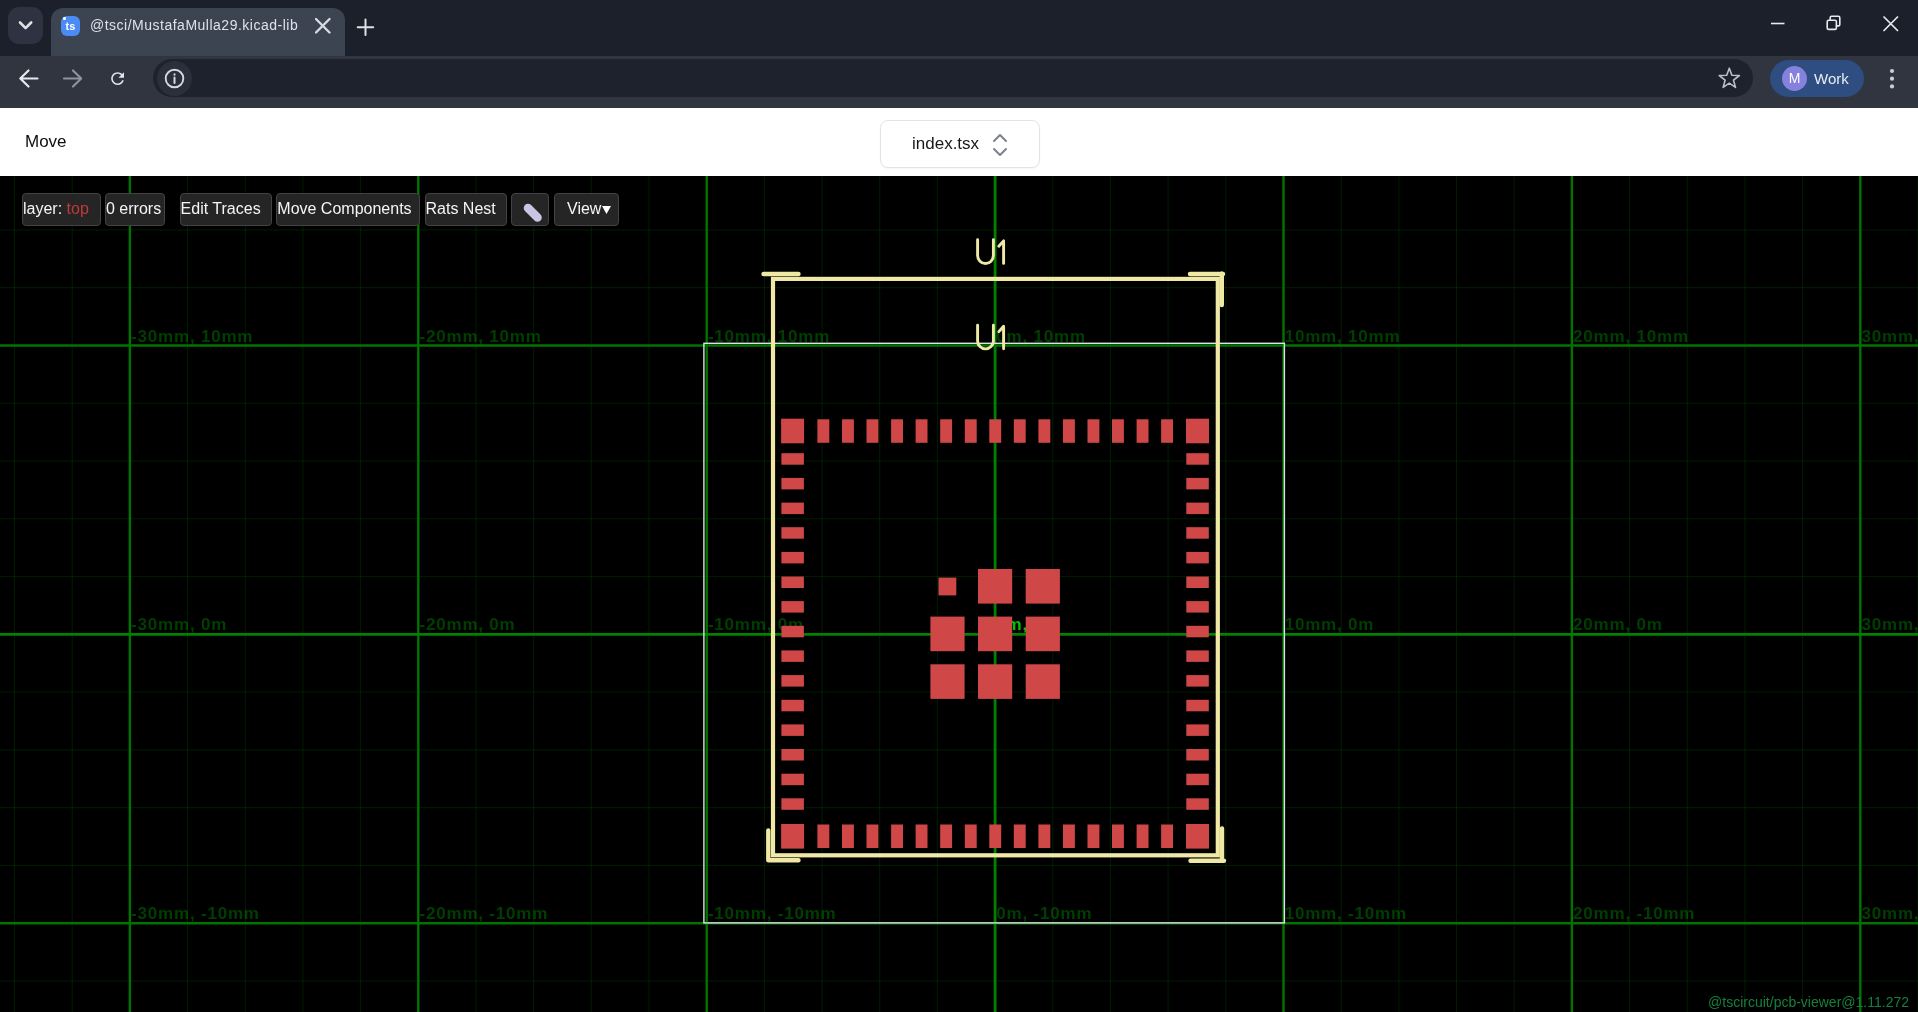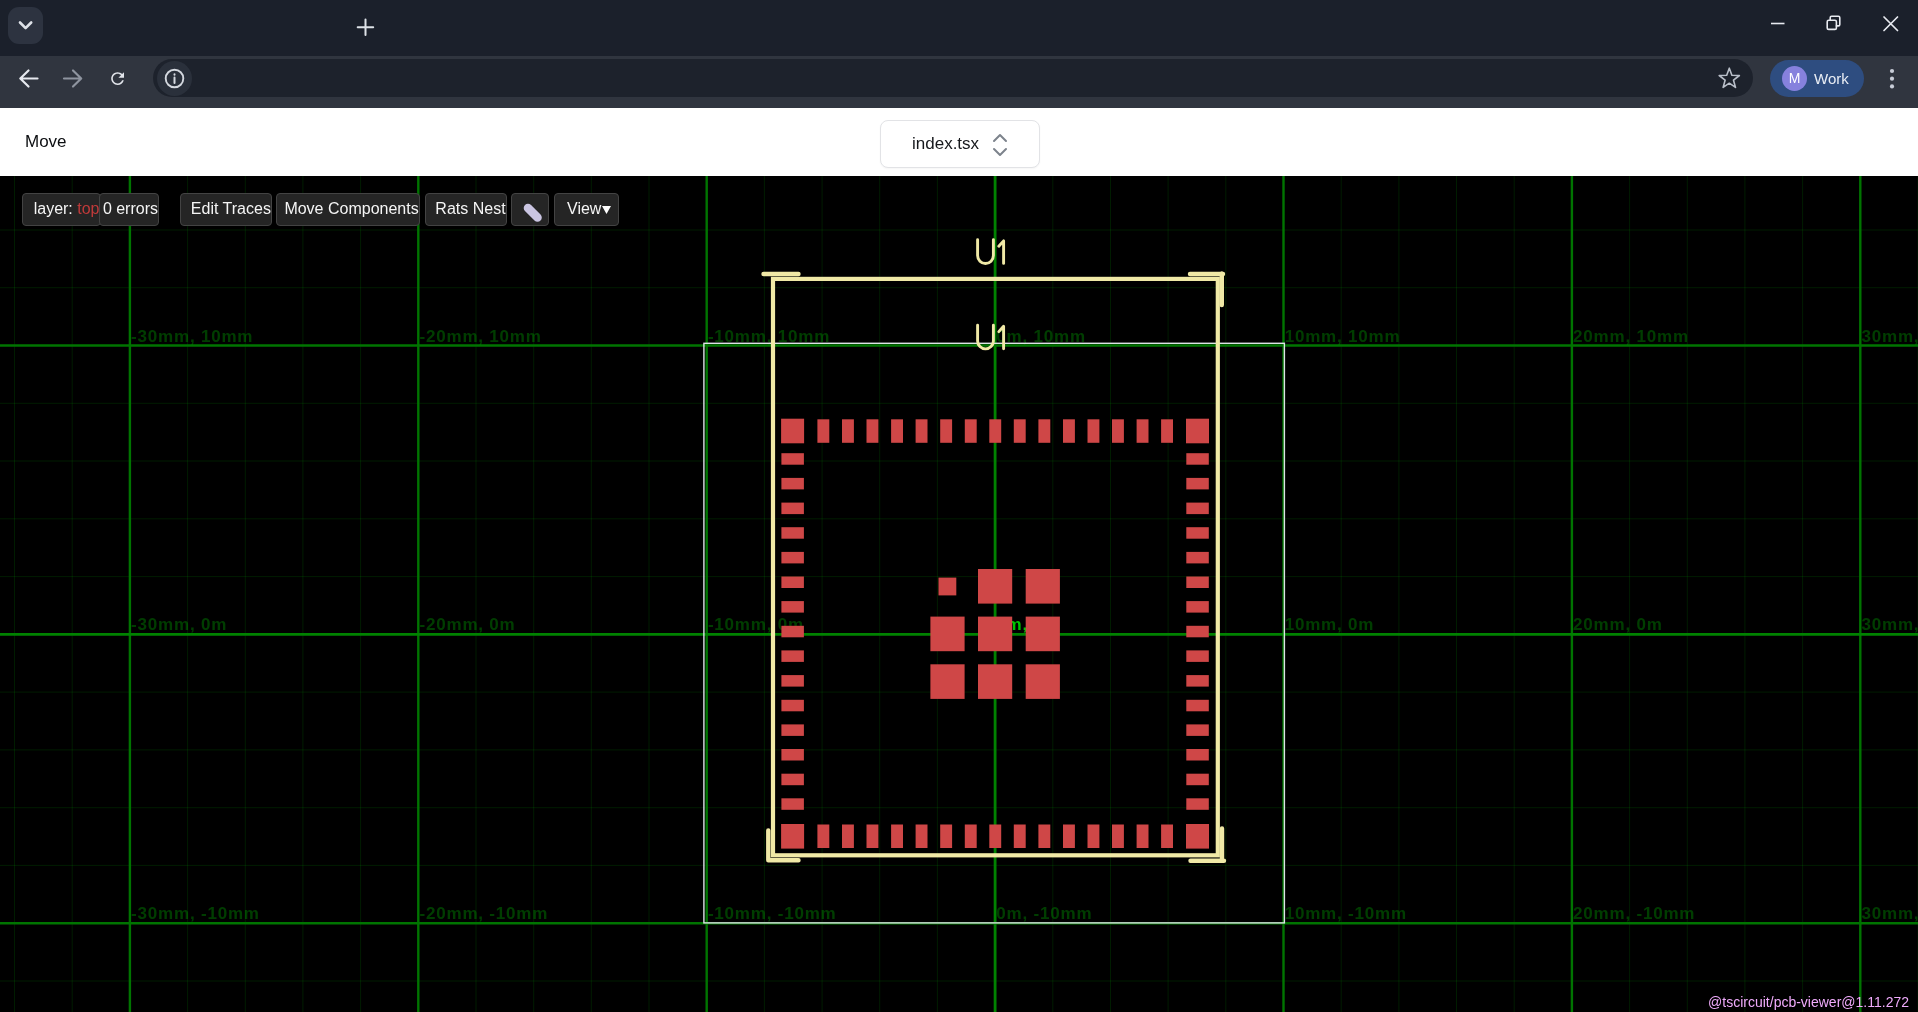--- a/index.html
+++ b/index.html
@@ -14,34 +14,44 @@
 #urltext { position:absolute; left:197px; top:12px; color:#e5e8ee; font-size:17.5px; }
 #appheader { position:absolute; left:0; top:108px; width:1918px; height:68px; background:#ffffff; }
 #filebtn { position:absolute; left:25px; top:24px; color:#0b0d10; font-size:17px; }
 #indexbtn { position:absolute; left:880px; top:11.5px; width:160px; height:48px; background:#fff; border:1px solid #e2e3e6; border-radius:8px; box-shadow:0 1px 2px rgba(0,0,0,0.04);text-align:center; }
 #indexbtn span { position:absolute; left:31px; top:13px; font-size:17px; color:#16181c; }
 #viewtabs { position:absolute; left:1587px; top:9px; width:320px; height:45px; background:#f2f3f5; border-radius:9px; }
 #pcbtab { position:absolute; left:3px; top:6px; width:77px; height:34px; background:#fff; border-radius:8px; box-shadow:0 1px 2px rgba(0,0,0,0.15); }
 .vt { position:absolute; font-size:17px; color:#5b616b; top:12px; white-space:nowrap; }
 .vt .dot { display:inline-block; width:10px; height:10px; border-radius:50%; background:#3b7ef0; margin-right:7px; }
 #canvas { position:absolute; left:0; top:176px; width:1918px; height:836px; background:#000; }
-.cbtn { position:absolute; top:17px; height:33px; background:#252525; border:1px solid #434343; border-radius:4px; color:#f5f5f5; font-size:16px; text-align:right; line-height:30px; white-space:nowrap; }
-#version { position:absolute; right:9px; bottom:2px; color:#f0abfc; font-size:14px; }
+.cbtn { position:absolute; top:17px; height:33px; background:#252525; border:1px solid #434343; border-radius:4px; color:#f5f5f5; font-size:16px; text-align:left; line-height:30px; white-space:nowrap; }
+#version { position:absolute; right:9px; bottom:2px; color:#15803d; font-size:14px; }
 </style></head>
 <body>
 <div id="tabstrip">
   <div id="tabsearch"></div>
   <svg width="1918" height="56" style="position:absolute;left:0;top:0">
     <path d="M20,22.5 l5.6,5.6 5.6,-5.6" stroke="#dee2e8" stroke-width="2.6" fill="none" stroke-linecap="round" stroke-linejoin="round"></path>
     <path d="M365.5,19.5 v15.5 M357.7,27.2 h15.5" stroke="#dee2e8" stroke-width="2" fill="none" stroke-linecap="round"></path>
     <path d="M1771,23.5 h13.5" stroke="#e8eaf0" stroke-width="1.6" fill="none"></path>
     <path d="M1830.2,20.3 v-2.6 a1.4,1.4 0 0 1 1.4,-1.4 h6.8 a1.4,1.4 0 0 1 1.4,1.4 v6.8 a1.4,1.4 0 0 1 -1.4,1.4 h-2.6" stroke="#e8eaf0" stroke-width="1.6" fill="none"></path>
     <rect x="1827.2" y="20.2" width="9.2" height="9.2" rx="1.5" stroke="#e8eaf0" stroke-width="1.6" fill="none"></rect>
     <path d="M1884,17 l13.5,13.5 M1897.5,17 l-13.5,13.5" stroke="#e8eaf0" stroke-width="1.7" fill="none" stroke-linecap="round"></path>
   </svg>
+  <div id="tab">
+    <div class="fav">
+        <span>ts</span>
+        <div class="dot"></div>
+      </div>
+    <div class="title">@tsci/MustafaMulla29.kicad-lib</div>
+    <svg width="24" height="24" style="position:absolute;left:264px;top:5.5px">
+      <path d="M1,5 l13.5,13.5 M14.5,5 l-13.5,13.5" stroke="#d6dae1" stroke-width="2.4" stroke-linecap="round"></path>
+    </svg>
+  </div>
 </div>
 <div id="toolbar">
   <div id="urlpill"></div>
   <svg width="1918" height="52" style="position:absolute;left:0;top:0">
     <path d="M37.5,22.5 H21 M28.5,14.5 l-8.2,8 8.2,8" stroke="#e6e9ef" stroke-width="2.2" fill="none" stroke-linecap="round" stroke-linejoin="round"></path>
     <path d="M64,22.5 H80.5 M73,14.5 l8.2,8 -8.2,8" stroke="#8e949f" stroke-width="2.2" fill="none" stroke-linecap="round" stroke-linejoin="round"></path>
     <g transform="translate(108,13) scale(0.8)" fill="#e2e5eb">
         <path d="M17.65,6.35 C16.2,4.9 14.21,4 12,4 c-4.42,0 -7.99,3.58 -8,8 s3.58,8 8,8 c3.73,0 6.84,-2.55 7.73,-6 h-2.08 c-0.82,2.33 -3.04,4 -5.65,4 -3.31,0 -6,-2.69 -6,-6 s2.69,-6 6,-6 c1.66,0 3.14,0.69 4.22,1.78 L13,11 h7 V4 l-2.35,2.35 z"></path>
       </g>
     <circle cx="174.5" cy="22.5" r="17.5" fill="#2a303b"></circle>
@@ -227,21 +237,21 @@
 <path stroke-width="4.4" d="M1222,652.5 L1222,684.8 M1190.5,684.8 L1224,684.8"></path>
 <g stroke-width="2.9">
 <path d="M977.6,63.8 L977.6,79.6 A7.9,7.9 0 0 0 993.4,79.6 L993.4,63.8"></path>
 <path d="M998.8,70.2 L1003.6,64.9 L1003.6,87.4"></path>
 <path d="M977.6,149.2 L977.6,165 A7.9,7.9 0 0 0 993.4,165 L993.4,149.2"></path>
 <path d="M998.8,155.6 L1003.6,150.3 L1003.6,172.8"></path>
 </g>
       </g>
     </svg>
   <div class="cbtn" style="left:22px;width:78.5px;">layer: <span style="color:#c03a3a">top</span></div>
-  <div class="cbtn" style="left:99px;width:60px;">0 errors</div>
+  <div class="cbtn" style="left:105px;width:60px;">0 errors</div>
   <div class="cbtn" style="left:179.6px;width:92.3px;">Edit Traces</div>
   <div class="cbtn" style="left:276.3px;width:143.4px;">Move Components</div>
   <div class="cbtn" style="left:424.5px;width:82.1px;">Rats Nest</div>
   <div class="cbtn" style="left:511px;width:38.3px;">
     <svg width="36" height="31" style="position:absolute;left:0;top:0">
         <path d="M16,14 L25.5,23.5" stroke="#cac5e2" stroke-width="8.6" stroke-linecap="round"></path>
       </svg>
   </div>
   <div class="cbtn" style="left:554px;width:64.6px;text-align:left;padding-left:12px;">View
     <svg width="12" height="10" style="position:absolute;right:3.5px;top:12px">

